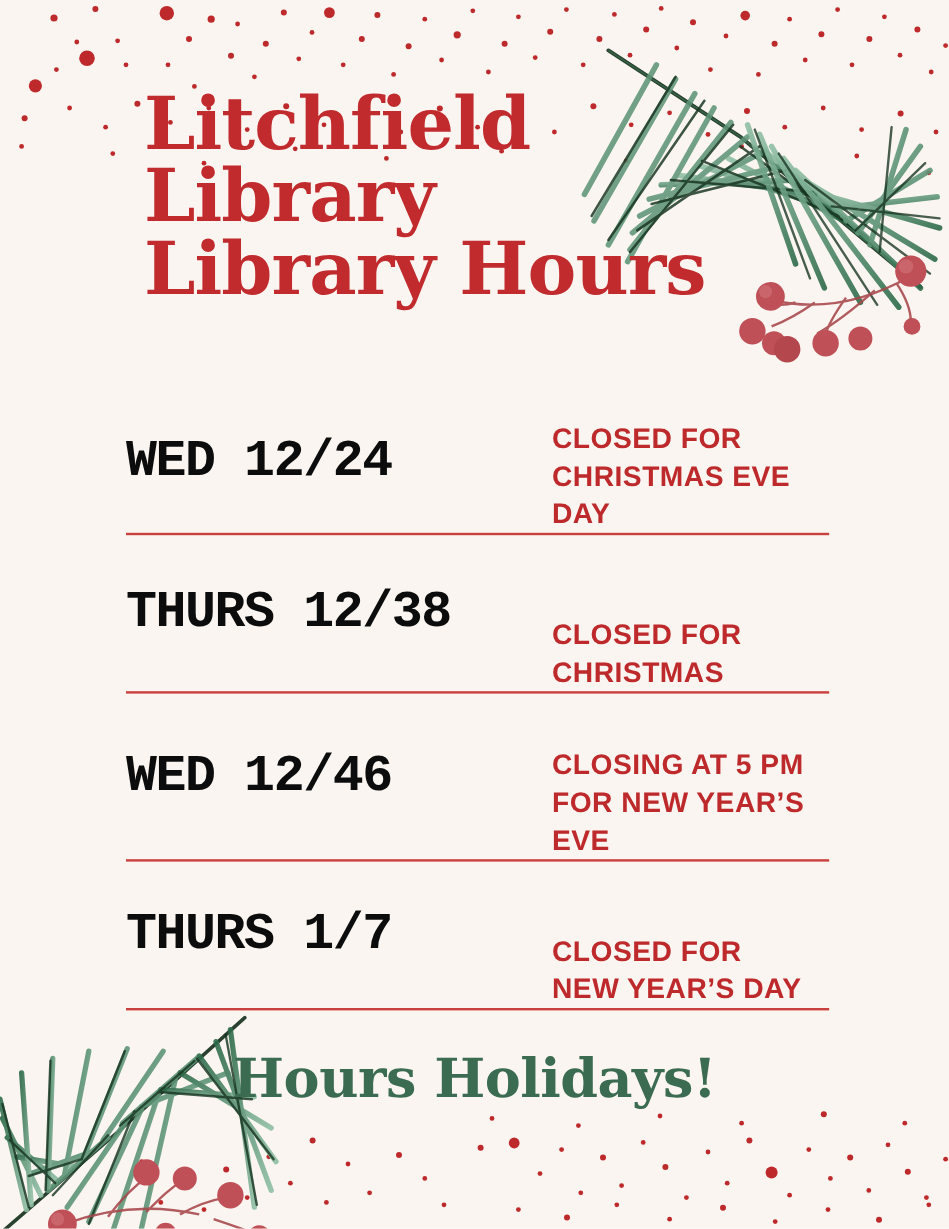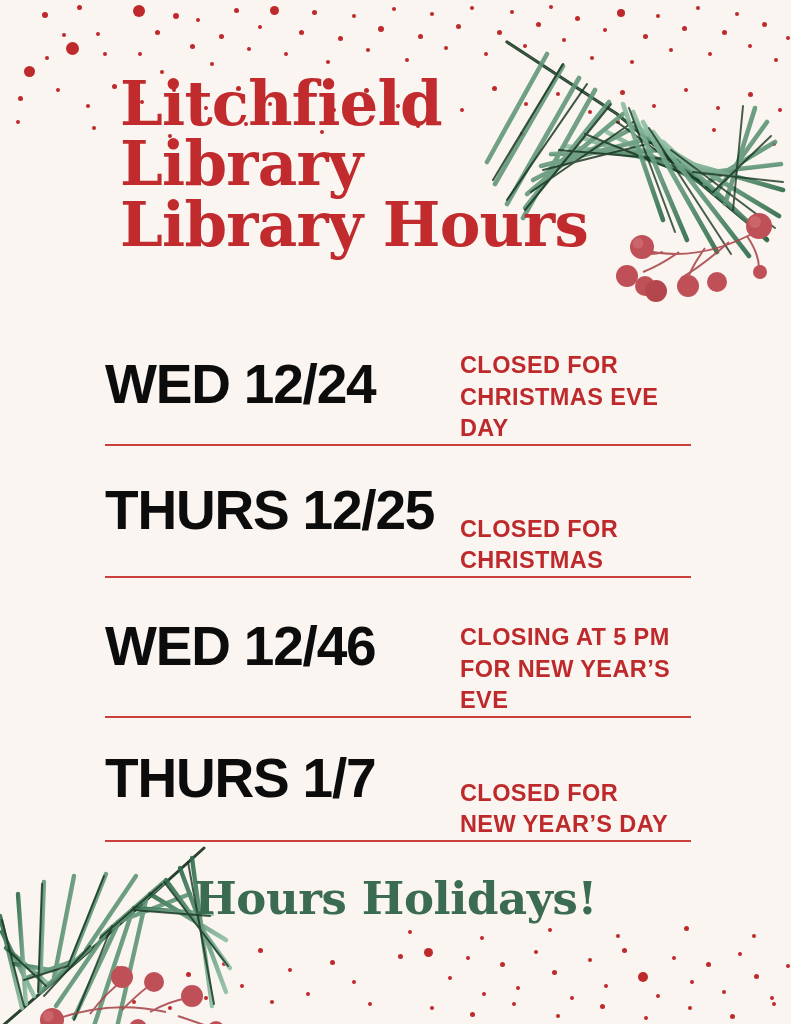--- a/index.html
+++ b/index.html
@@ -78,23 +78,23 @@
     align-items: stretch;
     box-sizing: border-box;
   }
   .row-date-cell {
     width: 355px;
     display: flex;
     align-items: center;
     box-sizing: border-box;
   }
   .row-date {
-    font-family: Liberation Sans, sans-serif;
+    font-family: Liberation Mono, monospace;
     font-weight: 700;
-    font-size: 55px;
+    font-size: 43px;
     line-height: 1.05;
     letter-spacing: -1.2px;
     color: #0C0C0C;
     white-space: nowrap;
   }
   .row-note-cell {
     flex: 1;
     display: flex;
     align-items: flex-end;
     padding-top: 12px;
@@ -463,21 +463,21 @@
         <span class="row-date">WED 12/24</span>
       </div>
       <div class="row-note-cell">
         <span class="row-note">CLOSED FOR CHRISTMAS EVE DAY</span>
       </div>
     </div>
     <div class="divider"></div>
 
     <div class="sched-row r1">
       <div class="row-date-cell">
-        <span class="row-date">THURS 12/25</span>
+        <span class="row-date">THURS 12/38</span>
       </div>
       <div class="row-note-cell">
         <span class="row-note">CLOSED FOR CHRISTMAS</span>
       </div>
     </div>
     <div class="divider"></div>
 
     <div class="sched-row r2">
       <div class="row-date-cell">
         <span class="row-date">WED 12/46</span>

